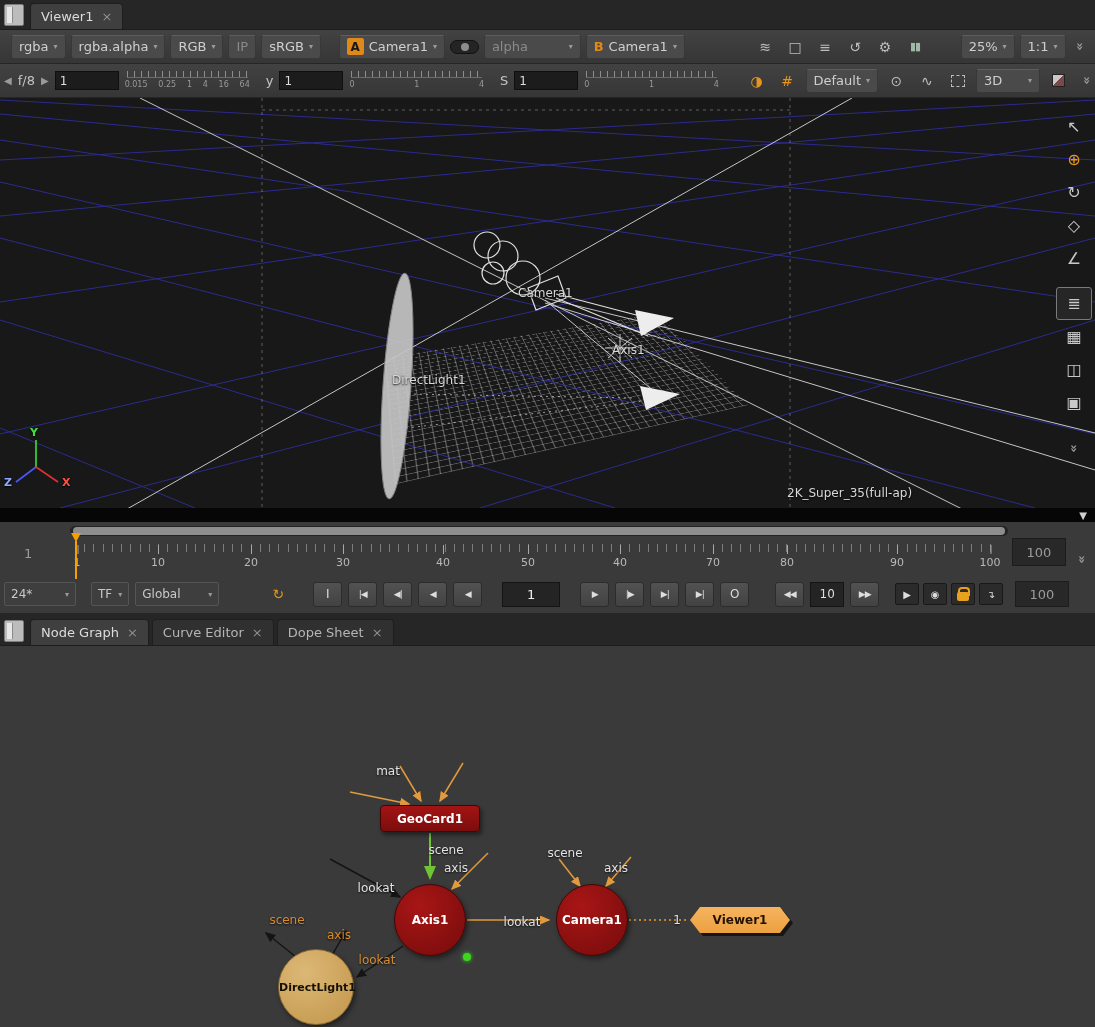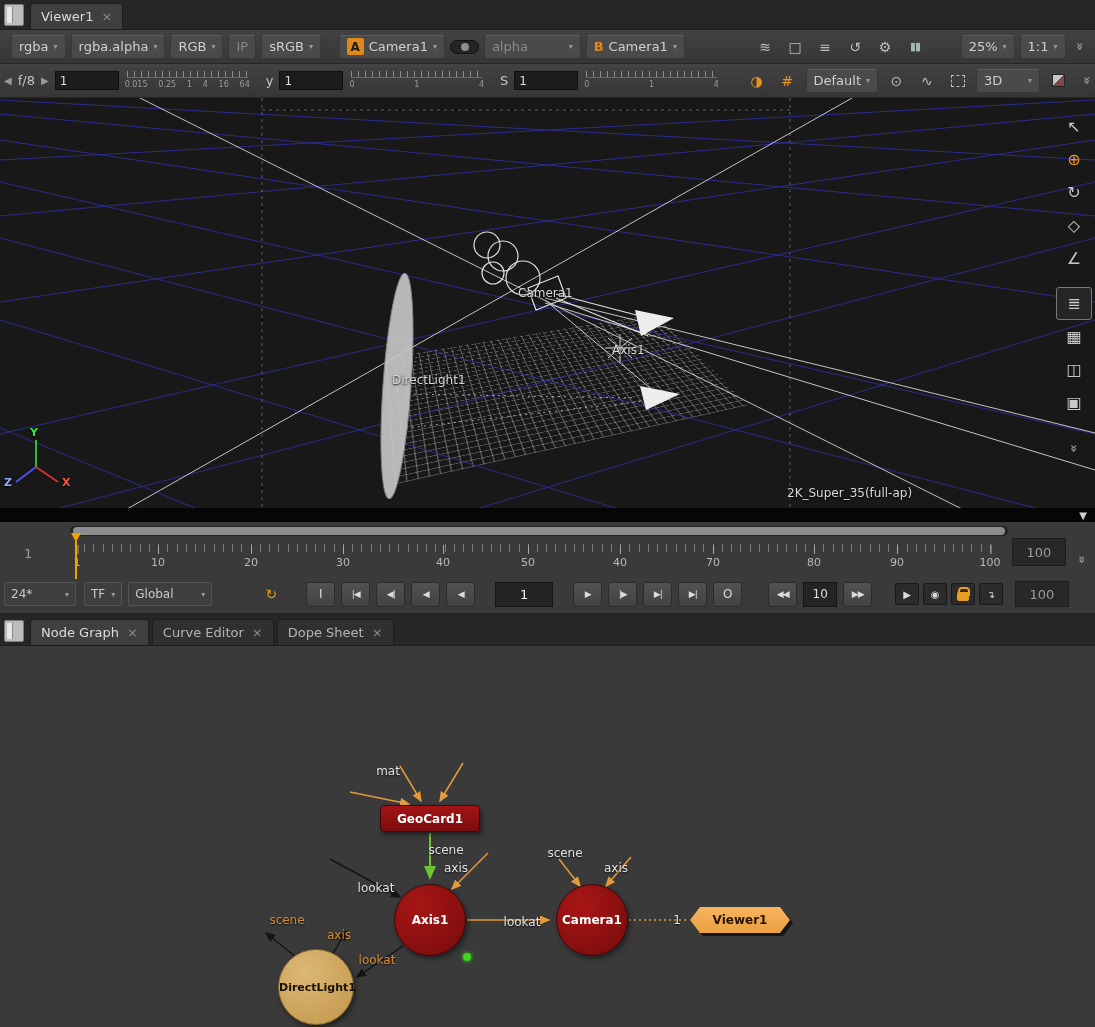--- a/index.html
+++ b/index.html
@@ -340,38 +340,38 @@
     <div class="ruler">
       <div class="minor"></div>
       <span class="fr-label" style="left:2px;">1</span>
       <span class="fr-label" style="left:83px;">10</span>
       <span class="fr-label" style="left:176px;">20</span>
       <span class="fr-label" style="left:268px;">30</span>
       <span class="fr-label" style="left:368px;">40</span>
       <span class="fr-label" style="left:453px;">50</span>
       <span class="fr-label" style="left:545px;">40</span>
       <span class="fr-label" style="left:638px;">70</span>
-      <span class="fr-label" style="left:739px;">80</span>
+      <span class="fr-label" style="left:712px;">80</span>
       <span class="fr-label" style="left:822px;">90</span>
       <span class="fr-label" style="left:915px;">100</span>
     </div>
     <div class="playhead">
       <div class="tri"></div>
       <div class="line"></div>
     </div>
     <div class="tl-endbox" style="top:16px;">100</div>
     <div class="tl-chev">»</div>
 
     <div class="pb-row">
       <div class="dd" style="margin-left:4px; width:72px;">
         <span>24*</span>
           <span class="sp"></span>
         <span class="caret">▾</span>
       </div>
-      <div class="dd" style="margin-left:8px;">
+      <div class="dd" style="margin-left:15px;">
         <span>TF</span>
         <span class="caret">▾</span>
       </div>
       <div class="dd" style="margin-left:6px; width:84px;">
         <span>Global</span>
           <span class="sp"></span>
         <span class="caret">▾</span>
       </div>
       <div class="icon-btn orange" style="margin-left:46px;">↻</div>
       <div class="pbtn" style="margin-left:22px; font-size:12px; letter-spacing:0;">I</div>

